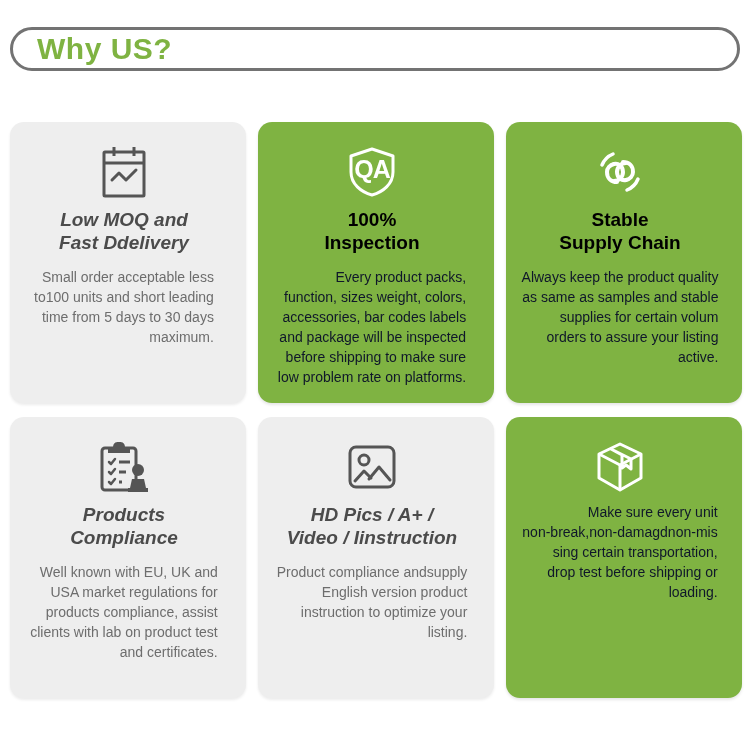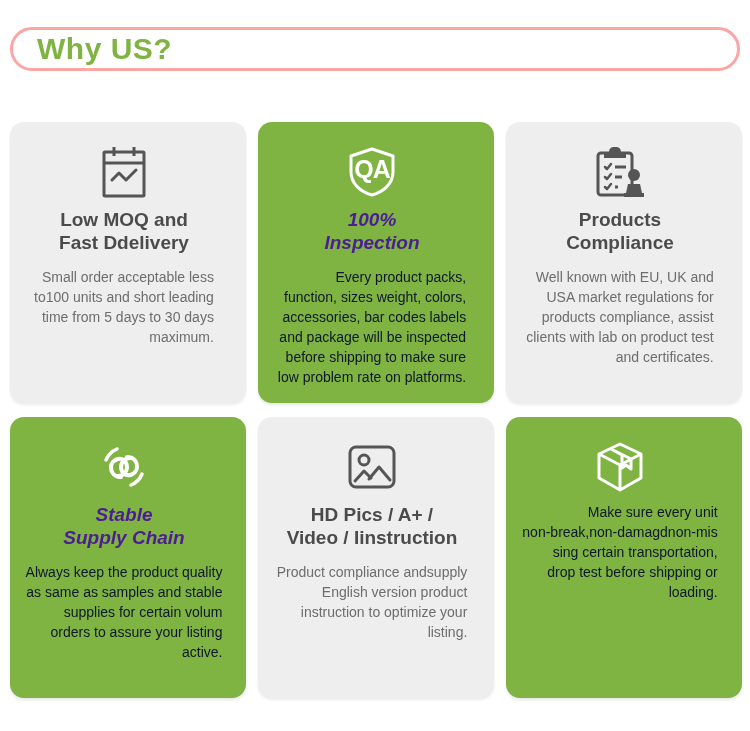--- a/index.html
+++ b/index.html
@@ -21,21 +21,21 @@
   }
 
   
   .header-banner {
     position: absolute;
     left: 10px;
     top: 27px;
     width: 730px;
     height: 44px;
     box-sizing: border-box;
-    border: 3px solid #fca5a5;
+    border: 3px solid #737373;
     border-radius: 24px;
     background: #ffffff;
     display: flex;
     align-items: center;
   }
   .header-title {
     font-size: 30px;
     font-weight: bold;
     color: #7fb342;
     letter-spacing: 0.5px;
@@ -88,23 +88,23 @@
     margin: 0 0 14px 0;
     white-space: pre-line;
   }
   .card-body {
     font-size: 14px;
     line-height: 1.42;
     text-align: right;
     margin: 0;
     white-space: pre-line;
   }
-  .card.grey .card-title { color: #4b4b4b; }
+  .card.grey .card-title { color: #4b4b4b; font-style: italic; }
   .card.grey .card-body  { color: #6d6d6d; }
-  .card.green .card-title { color: #4c1d95; font-style: italic; }
+  .card.green .card-title { color: #000000; }
   .card.green .card-body  { color: #0f172a; }
 
   .qa-wrap { position: relative; width: 54px; height: 52px; }
   .qa-text {
     position: absolute;
     left: 0; right: 0;
     top: 11px;
     text-align: center;
     font-size: 25px;
     font-weight: bold;
@@ -152,20 +152,40 @@
         </div>
       </div>
       <div class="card-title">100%
 Inspection</div>
       <div class="card-body">Every product packs,
 function, sizes weight, colors,
 accessories, bar codes labels
 and package will be inspected
 before shipping to make sure
 low problem rate on platforms.</div>
+    </div>
+
+    <div class="card green">
+      <div class="card-icon">
+        <svg width="54" height="54" viewBox="0 0 54 54" fill="none">
+          <path d="M20 9 A20 20 0 0 0 9 20" stroke="#ffffff" stroke-width="3.5" fill="none" stroke-linecap="round"></path>
+          <path d="M34 45 A20 20 0 0 0 45 34" stroke="#ffffff" stroke-width="3.5" fill="none" stroke-linecap="round"></path>
+          <path d="M30 17 C36 17 40 21 40 27 C40 31 37 34 33 35" stroke="#ffffff" stroke-width="4" fill="none" stroke-linecap="round"></path>
+          <path d="M24 37 C18 37 14 33 14 27 C14 23 17 20 21 19" stroke="#ffffff" stroke-width="4" fill="none" stroke-linecap="round"></path>
+          <path d="M21 19 C25 18 30 21 30 27 C30 32 26 36 21 36" stroke="#ffffff" stroke-width="4" fill="none" stroke-linecap="round"></path>
+          <path d="M33 35 C29 36 24 33 24 27 C24 22 28 18 33 18" stroke="#ffffff" stroke-width="4" fill="none" stroke-linecap="round"></path>
+        </svg>
+      </div>
+      <div class="card-title">Stable
+Supply Chain</div>
+      <div class="card-body">Always keep the product quality
+as same as samples and stable
+supplies for certain volum
+orders to assure your listing
+active.</div>
     </div>
 
     <div class="card grey">
       <div class="card-icon">
         <svg width="52" height="54" viewBox="0 0 52 54" fill="none">
           <rect x="4" y="8" width="34" height="42" rx="3" stroke="#555555" stroke-width="3" fill="none"></rect>
           <path d="M15 8 C15 3 17 2 21 2 C25 2 27 3 27 8 L32 8 L32 13 L10 13 L10 8 Z" fill="#555555"></path>
           <polyline points="11,22 13,24 17,19" stroke="#555555" stroke-width="2.5" fill="none" stroke-linecap="round" stroke-linejoin="round"></polyline>
           <polyline points="11,32 13,34 17,29" stroke="#555555" stroke-width="2.5" fill="none" stroke-linecap="round" stroke-linejoin="round"></polyline>
           <polyline points="11,42 13,44 17,39" stroke="#555555" stroke-width="2.5" fill="none" stroke-linecap="round" stroke-linejoin="round"></polyline>
@@ -179,40 +199,20 @@
       </div>
       <div class="card-title">Products
 Compliance</div>
       <div class="card-body">Well known with EU, UK and
 USA market regulations for
 products compliance, assist
 clients with lab on product test
 and certificates.</div>
     </div>
 
-    <div class="card green">
-      <div class="card-icon">
-        <svg width="54" height="54" viewBox="0 0 54 54" fill="none">
-          <path d="M20 9 A20 20 0 0 0 9 20" stroke="#ffffff" stroke-width="3.5" fill="none" stroke-linecap="round"></path>
-          <path d="M34 45 A20 20 0 0 0 45 34" stroke="#ffffff" stroke-width="3.5" fill="none" stroke-linecap="round"></path>
-          <path d="M30 17 C36 17 40 21 40 27 C40 31 37 34 33 35" stroke="#ffffff" stroke-width="4" fill="none" stroke-linecap="round"></path>
-          <path d="M24 37 C18 37 14 33 14 27 C14 23 17 20 21 19" stroke="#ffffff" stroke-width="4" fill="none" stroke-linecap="round"></path>
-          <path d="M21 19 C25 18 30 21 30 27 C30 32 26 36 21 36" stroke="#ffffff" stroke-width="4" fill="none" stroke-linecap="round"></path>
-          <path d="M33 35 C29 36 24 33 24 27 C24 22 28 18 33 18" stroke="#ffffff" stroke-width="4" fill="none" stroke-linecap="round"></path>
-        </svg>
-      </div>
-      <div class="card-title">Stable
-Supply Chain</div>
-      <div class="card-body">Always keep the product quality
-as same as samples and stable
-supplies for certain volum
-orders to assure your listing
-active.</div>
-    </div>
-
     <div class="card grey">
       <div class="card-icon">
         <svg width="52" height="48" viewBox="0 0 52 48" fill="none">
           <rect x="4" y="4" width="44" height="40" rx="6" stroke="#555555" stroke-width="3" fill="none"></rect>
           <circle cx="18" cy="17" r="5" stroke="#555555" stroke-width="3" fill="none"></circle>
           <polyline points="9,38 18,28 25,35" stroke="#555555" stroke-width="3" fill="none" stroke-linecap="round" stroke-linejoin="round"></polyline>
           <polyline points="23,36 33,24 44,37" stroke="#555555" stroke-width="3" fill="none" stroke-linecap="round" stroke-linejoin="round"></polyline>
         </svg>
       </div>
       <div class="card-title">HD Pics / A+ /

